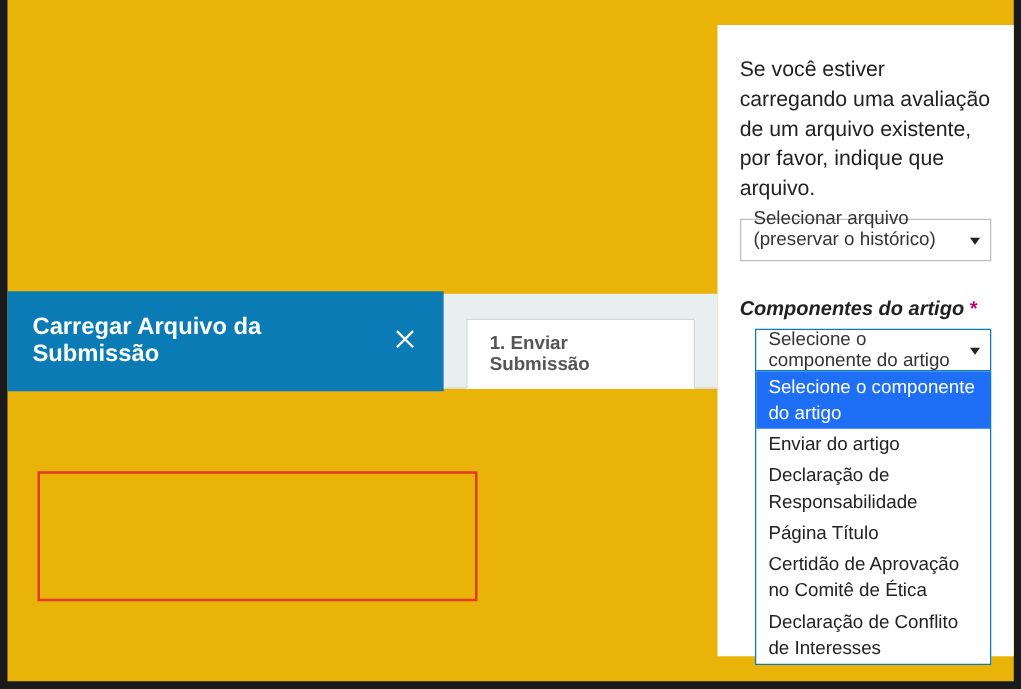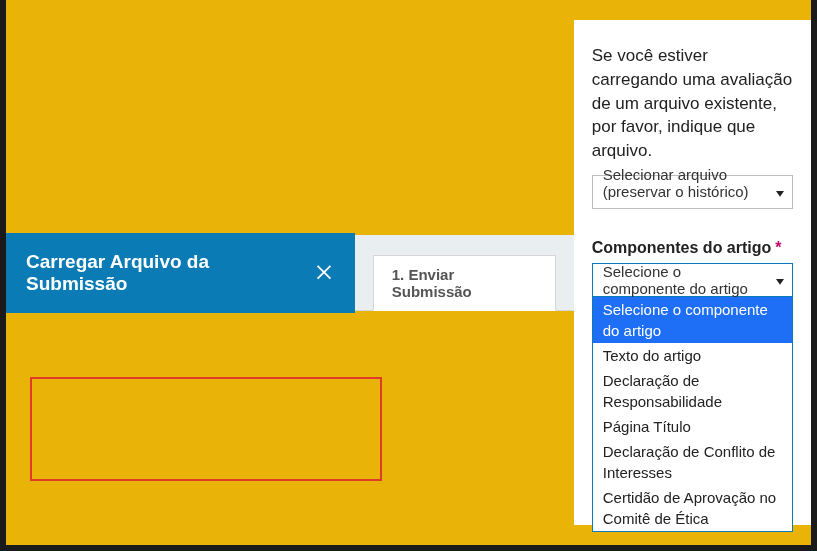--- a/index.html
+++ b/index.html
@@ -11,23 +11,23 @@
   .close-icon { cursor: pointer; }
   .close-icon svg { width: 22px; height: 22px; fill: #fff; }
   .tabs-bar { background: #e9eef0; border-bottom: 1px solid #d6d6d6; display: flex; padding: 20px 18px 0 18px; gap: 16px; }
   .tab { padding: 10px 18px 10px 18px; font-size: 15px; font-weight: 700; color: #0b7bb5; cursor: pointer; border: 1px solid transparent; border-bottom: none; }
   .tab.active { background: #fff; color: #555; border: 1px solid #d6d6d6; border-bottom: 1px solid #fff; margin-bottom: -1px; }
   .content { padding: 24px 18px 18px 18px; background: #fff; flex: 1; }
   .instruction { font-size: 17px; font-weight: 400; color: #222; margin-bottom: 12px; line-height: 1.4; }
   .select-box { position: relative; width: 100%; border: 1px solid #bdbdbd; background: #fff; font-size: 15px; color: #333; height: 34px; display: flex; align-items: center; padding: 0 28px 17px 10px; }
   .select-caret { position: absolute; right: 8px; top: 50%; transform: translateY(-50%); }
   .select-caret svg { width: 8px; height: 8px; fill: #222; }
-  .label-row { margin-top: 30px; margin-bottom: 6px; font-size: 16px; font-weight: 700; color: #222; display: flex; align-items: baseline; gap: 4px; }
+  .label-row { margin-top: 30px; margin-bottom: 6px; font-size: 16px; font-weight: 700; color: #222; display: flex; align-items: baseline; gap: 4px; font-style: italic; }
   .req-star { color: #c0006b; font-weight: 700; }
-  .combo-wrap { position: relative; }
+  .combo-wrap { position: relative; margin-left: 12px; }
   .combo-selected { border: 1px solid #0b7bb5; background: #fff; font-size: 15px; color: #333; height: 34px; display: flex; align-items: center; padding: 0 28px 0 10px; position: relative; }
   .combo-selected .select-caret { right: 8px; }
   .dropdown { position: absolute; left: 0; right: 0; top: 34px; background: #fff; border: 1px solid #0b7bb5; border-top: none; z-index: 5; }
   .option { font-size: 15px; color: #222; padding: 2px 10px; line-height: 1.4; cursor: pointer; }
   .option.highlight { background: #1e6ff5; color: #fff; }
   .highlight-box { position: absolute; border: 2px solid #e03a2a; pointer-events: none; z-index: 20; }
   .actions { margin-top: 22px; display: flex; align-items: center; gap: 18px; padding-left: 24px; }
   .btn { font-size: 14px; font-weight: 700; padding: 10px 16px; border: 1px solid #d6d6d6; background: #f2f2f2; color: #999; cursor: default; }
   .link-cancel { color: #c0006b; font-size: 14px; font-weight: 700; cursor: pointer; }
 </style>
@@ -72,25 +72,25 @@
         <div class="combo-selected">
           <span>Selecione o componente do artigo</span>
           <span class="select-caret">
             <svg viewBox="0 0 10 10">
                 <path d="M0 2 L10 2 L5 9 Z"></path>
               </svg>
           </span>
         </div>
         <div class="dropdown">
           <div class="option highlight"><span>Selecione o componente do artigo</span></div>
-          <div class="option"><span>Texto do artigo</span></div>
+          <div class="option"><span>Enviar do artigo</span></div>
           <div class="option"><span>Declaração de Responsabilidade</span></div>
           <div class="option"><span>Página Título</span></div>
+          <div class="option"><span>Certidão de Aprovação no Comitê de Ética</span></div>
           <div class="option"><span>Declaração de Conflito de Interesses</span></div>
-          <div class="option"><span>Certidão de Aprovação no Comitê de Ética</span></div>
         </div>
       </div>
 
       <div class="actions" style="margin-top: 172px;">
         <button class="btn"><span>Continuar</span></button>
         <span class="link-cancel"><span>Cancelar</span></span>
       </div>
 
     </div>
 

